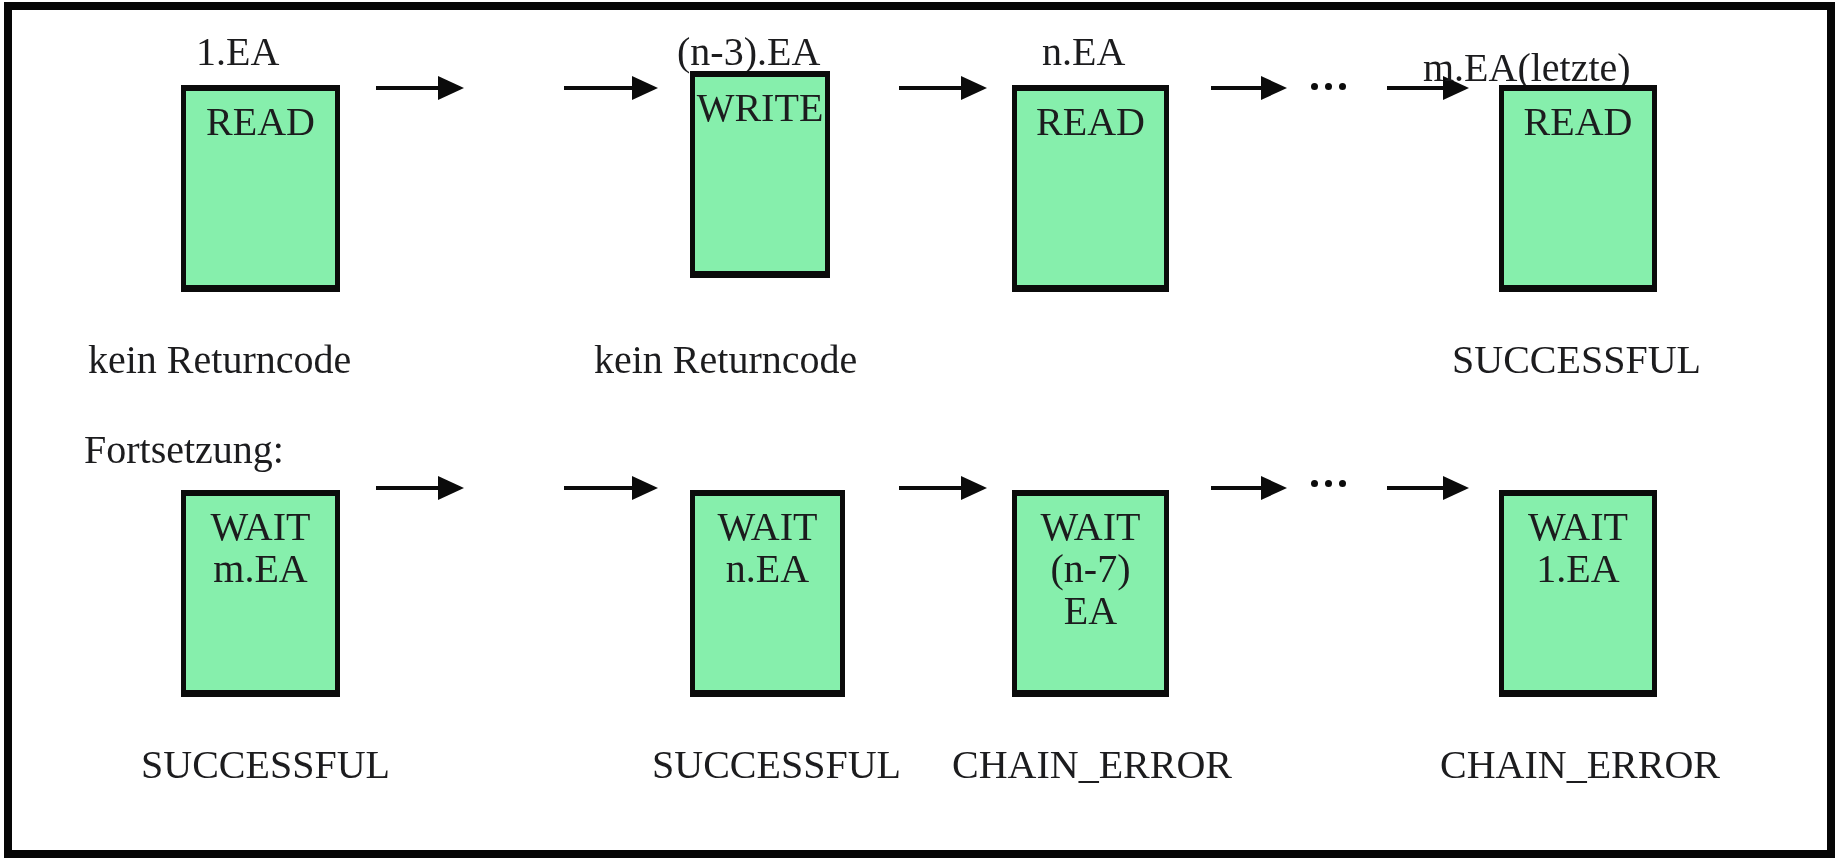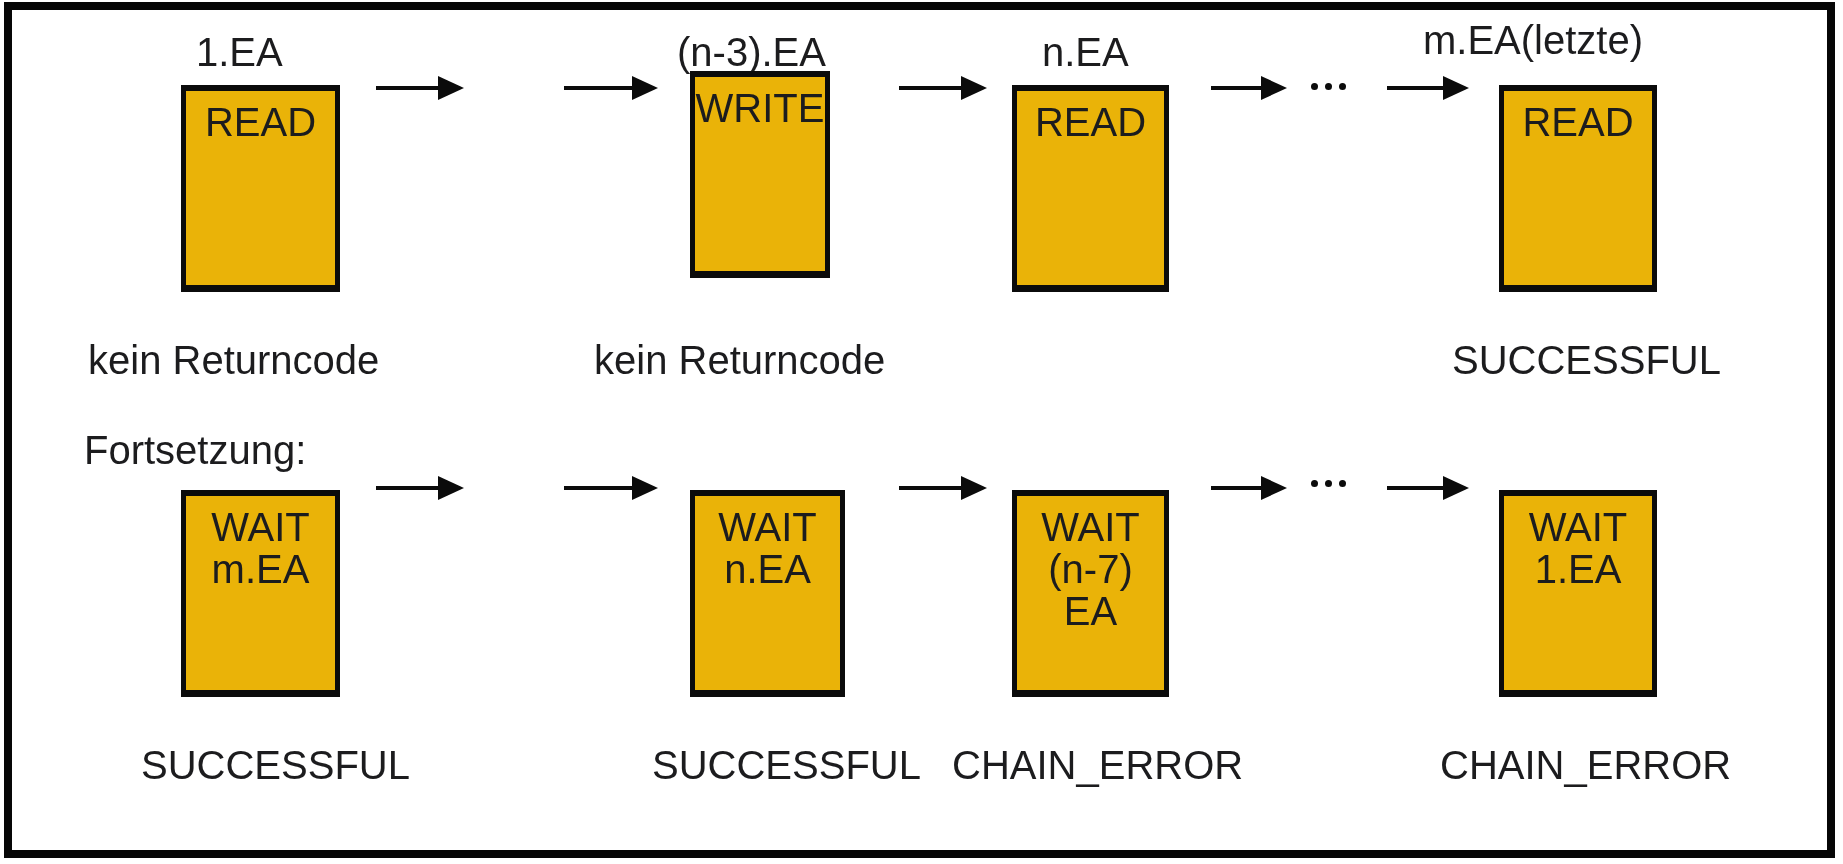--- a/index.html
+++ b/index.html
@@ -1,32 +1,32 @@
 <!DOCTYPE html>
 <html><head>
 <meta charset="utf-8">
 <style>
   html,body{margin:0;padding:0;background:#ffffff;}
   .page{
     position:relative;
     width:1843px;height:864px;
     background:#ffffff;
     overflow:hidden;
-    font-family:Liberation Sans, sans-serif;
+    font-family:Liberation Serif, serif;
     color:#1c1c1e;
   }
   .frame{
     position:absolute;left:4px;top:2px;width:1831px;height:856px;
     border:8px solid #060606;box-sizing:border-box;background:transparent;
   }
   .lbl{
     position:absolute;font-size:40px;line-height:40px;white-space:pre;
   }
   .iobox{
-    position:absolute;height:207px;box-sizing:border-box;background:#eab308;
+    position:absolute;height:207px;box-sizing:border-box;background:#86efac;
     border:5px solid #0b0b0b;border-top-width:6px;border-bottom-width:7px;
     text-align:center;padding-top:10px;
   }
   .iobox .op{font-size:40px;line-height:42px;white-space:pre;}
   .arrow{
     position:absolute;height:24px;display:flex;align-items:center;
   }
   .arrow .shaft{flex:1;height:4px;background:#0b0b0b;}
   .arrow .head{
     width:0;height:0;border-top:12px solid transparent;border-bottom:12px solid transparent;
@@ -80,21 +80,21 @@
   <div class="dots" style="left:1311px;top:81px">
     <b></b>
       <b></b>
       <b></b>
   </div>
   <div class="arrow" style="left:1387px;top:76px;width:82px">
     <i class="shaft"></i>
       <i class="head"></i>
   </div>
 
-  <div class="lbl" style="left:1423px;top:20px">m.EA(letzte)</div>
+  <div class="lbl" style="left:1423px;top:48px">m.EA(letzte)</div>
   <div class="iobox" style="left:1499px;top:85px;width:158px">
     <div class="op">READ</div>
   </div>
   <div class="lbl" style="left:1452px;top:340px">SUCCESSFUL</div>
 
   <div class="lbl" style="left:84px;top:430px">Fortsetzung:</div>
 
   <div class="iobox" style="left:181px;top:490px;width:159px">
     <div class="op">WAIT</div>
     <div class="op">m.EA</div>

